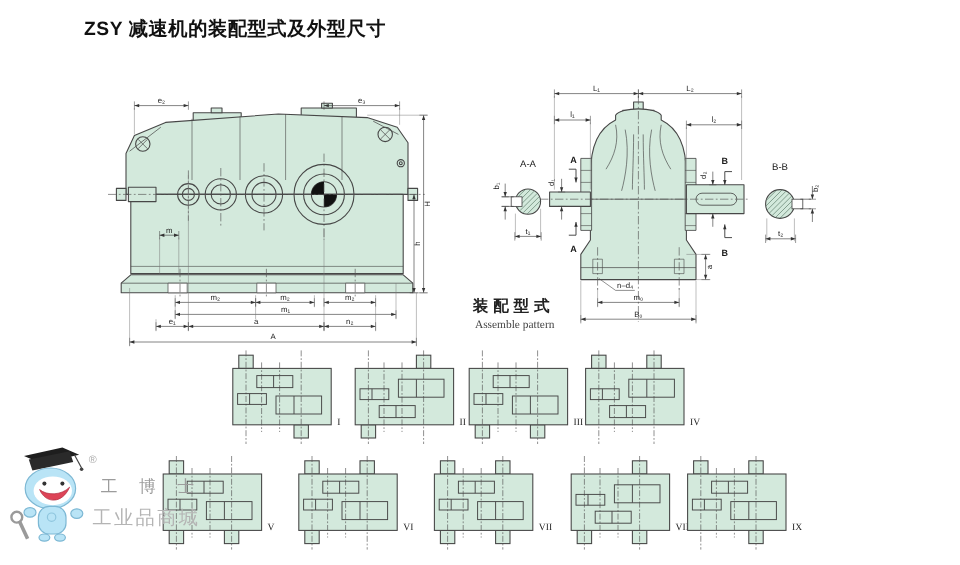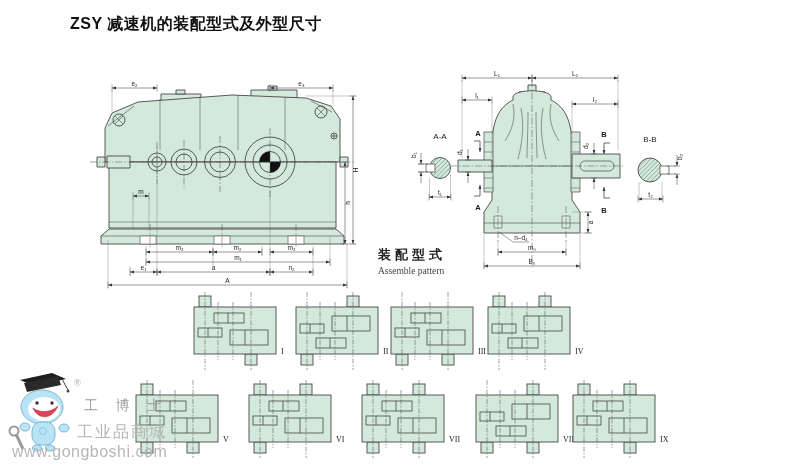--- a/index.html
+++ b/index.html
@@ -1,27 +1,27 @@
 <!DOCTYPE html>
 <html><head>
 <meta charset="utf-8">
 <style>
   html,body{margin:0;padding:0;}
   .page{position:relative;width:800px;height:471px;background:#ffffff;overflow:hidden;
         font-family:"Liberation Sans",sans-serif;}
   .title{position:absolute;left:70px;top:14px;font-size:16px;font-weight:bold;color:#111;
          letter-spacing:0.5px;}
   #drawing{position:absolute;left:0;top:0;}
-  .assemble-title{position:absolute;left:346px;top:246px;width:116px;text-align:left;margin-left:32px;}
+  .assemble-title{position:absolute;left:346px;top:246px;width:116px;text-align:right;}
   .assemble-title .zh{font-size:13px;font-weight:bold;color:#222;letter-spacing:4px;}
   .assemble-title .en{font-size:9.5px;color:#444;font-family:Liberation Serif, serif;margin-top:2px;}
   .watermark{position:absolute;left:0;top:370px;width:180px;height:100px;}
   .wm-reg{position:absolute;left:74px;top:8px;font-size:9px;color:#a9a9a9;}
   .wm-brand{position:absolute;left:84px;top:27px;font-size:14px;color:#9c9c9c;
-            font-family:Liberation Serif, serif;letter-spacing:7px;white-space:nowrap;}
+            font-family:Liberation Sans, sans-serif;letter-spacing:7px;white-space:nowrap;}
   .wm-tagline{position:absolute;left:77px;top:52px;font-size:16px;color:#b4b4b4;letter-spacing:2px;white-space:nowrap;}
   .wm-url{position:absolute;left:12px;top:73px;font-size:16px;color:#b7b7b7;letter-spacing:0.5px;white-space:nowrap;}
 </style>
 </head>
 <body>
 
 <div class="page">
 
   <div class="title">ZSY 减速机的装配型式及外型尺寸</div>
 
@@ -583,16 +583,15 @@
       <ellipse cx="64" cy="58" rx="5" ry="4" fill="#b9e4f6" stroke="#7db8d4"></ellipse>
       <ellipse cx="37" cy="78" rx="4.5" ry="3" fill="#b9e4f6" stroke="#7db8d4"></ellipse>
       <ellipse cx="50" cy="78" rx="4.5" ry="3" fill="#b9e4f6" stroke="#7db8d4"></ellipse>
 
       <circle cx="14" cy="61" r="4.5" fill="#ffffff" stroke="#9a9a9a" stroke-width="2"></circle>
       <line x1="16" y1="64" x2="23" y2="79" stroke="#9a9a9a" stroke-width="3"></line>
     </svg>
     <span class="wm-reg">®</span>
     <span class="wm-brand">工 博 士</span>
     <span class="wm-tagline">工业品商城</span>
-    <span class="wm-url">www.gongboshi.com</span>
   </div>
 
 </div>
 
 </body></html>

